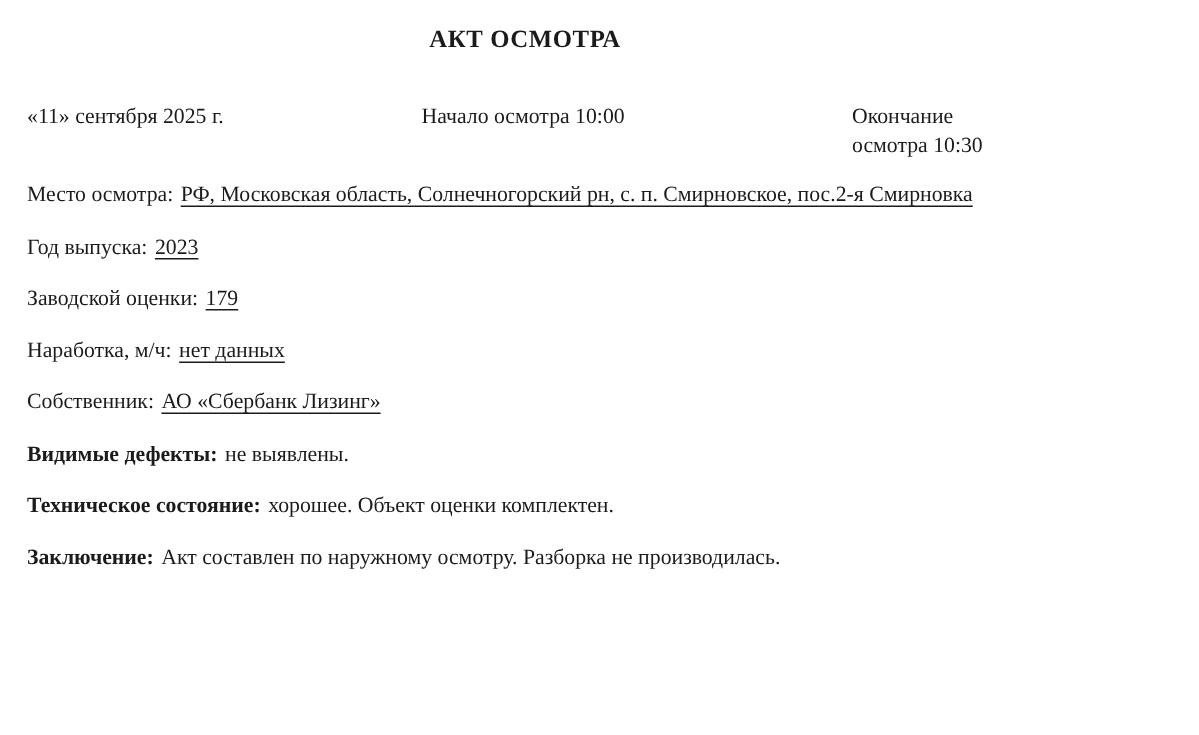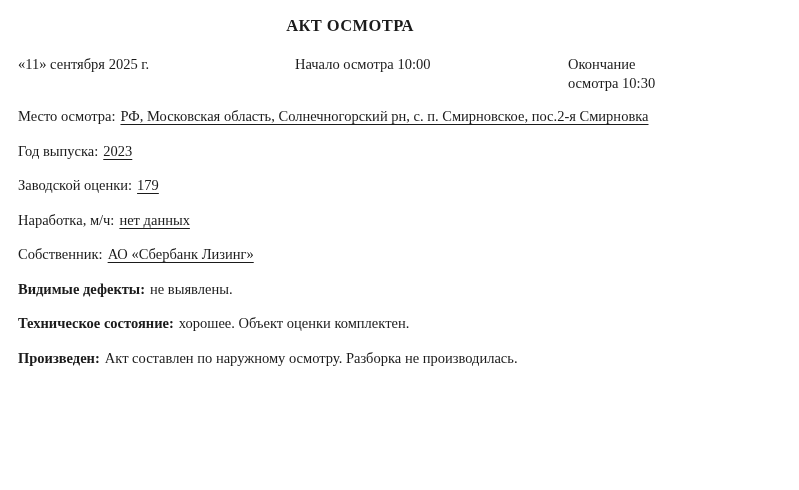--- a/index.html
+++ b/index.html
@@ -17,27 +17,27 @@
   .doc-title{
     text-align:center;
     font-weight:bold;
     font-size:16.5px;
     letter-spacing:0.4px;
     line-height:20px;
     margin:0;
   }
   .date-row{
     position:relative;
-    margin-top:19px;
+    margin-top:33px;
     line-height:19px;
     height:19px;
     width:100%;
     font-family:Liberation Serif, serif;
   }
-  .date-row .mid{position:absolute;left:277px;top:0;}
+  .date-row .mid{position:absolute;left:263px;top:0;}
   .date-row .end{position:absolute;left:550px;top:0;}
   .fields{margin-top:33px;}
   .fields p{
     margin:0 0 15.5px 0;
     line-height:19px;
   }
   .lbl{margin-right:5px;}
   .lbl-bold{font-weight:bold;margin-right:5px;}
   .u{
     text-decoration:underline;
@@ -95,18 +95,18 @@
     <p>
       <span class="lbl">Собственник:</span><span class="u">АО «Сбербанк Лизинг»</span>
     </p>
     <p>
       <span class="lbl-bold">Видимые дефекты:</span><span>не выявлены.</span>
     </p>
     <p>
       <span class="lbl-bold">Техническое состояние:</span><span>хорошее. Объект оценки комплектен.</span>
     </p>
     <p>
-      <span class="lbl-bold">Произведен:</span><span>Акт составлен по наружному осмотру. Разборка не производилась.</span>
+      <span class="lbl-bold">Заключение:</span><span>Акт составлен по наружному осмотру. Разборка не производилась.</span>
     </p>
   </div>
 
 
 </div>
 
 </body></html>

